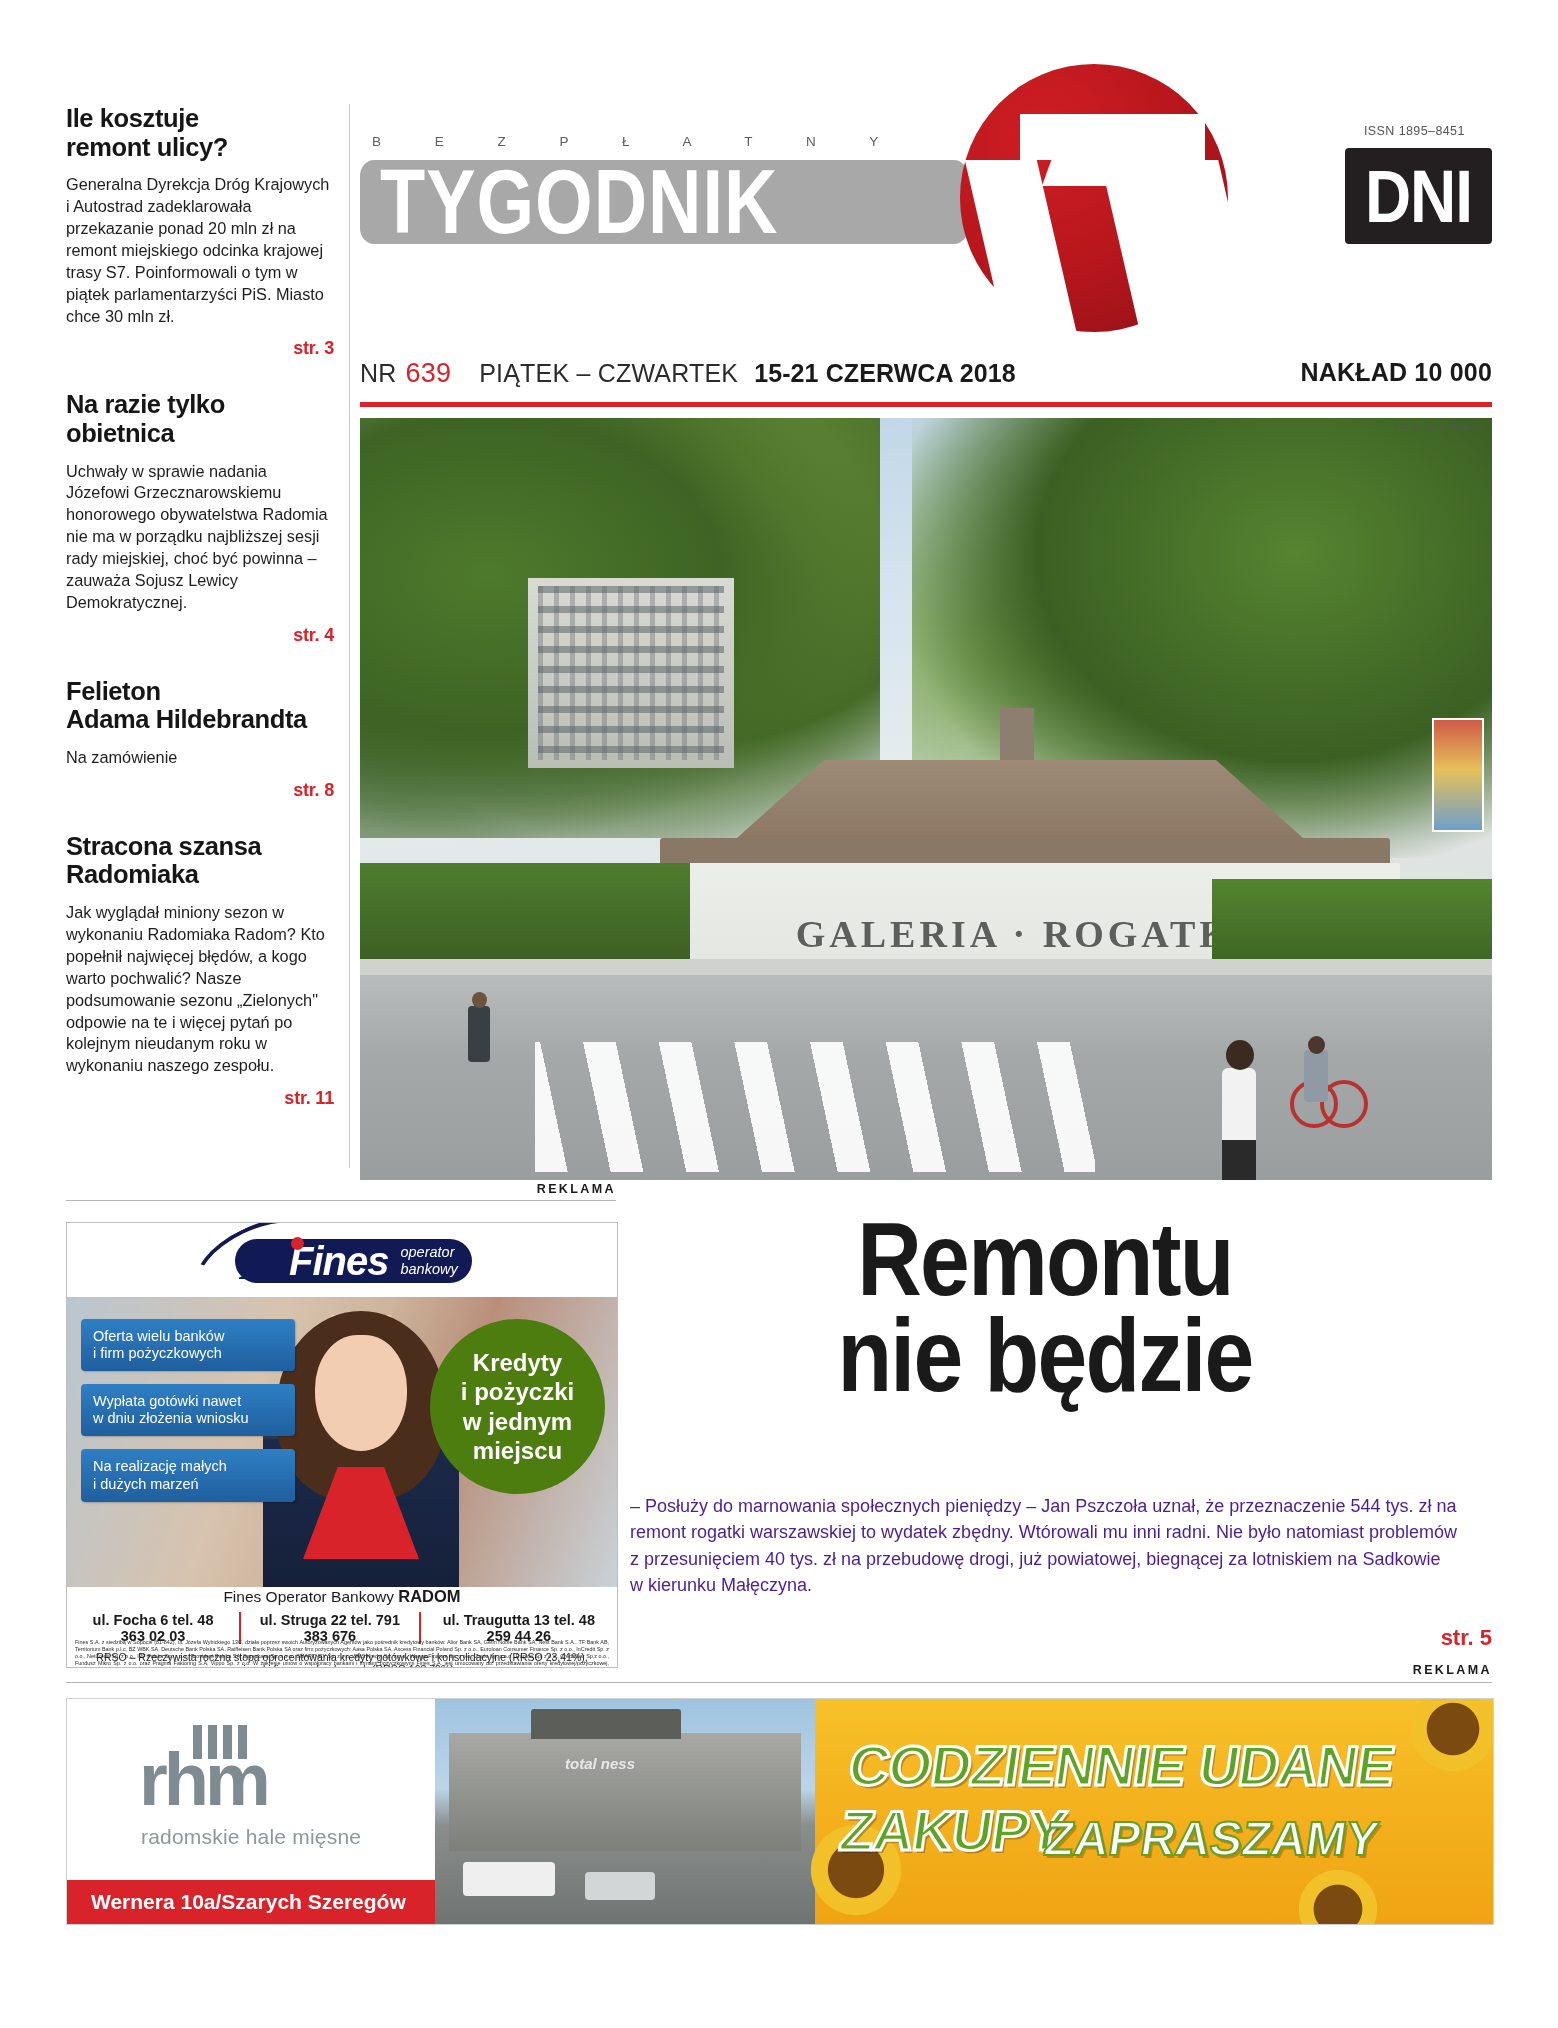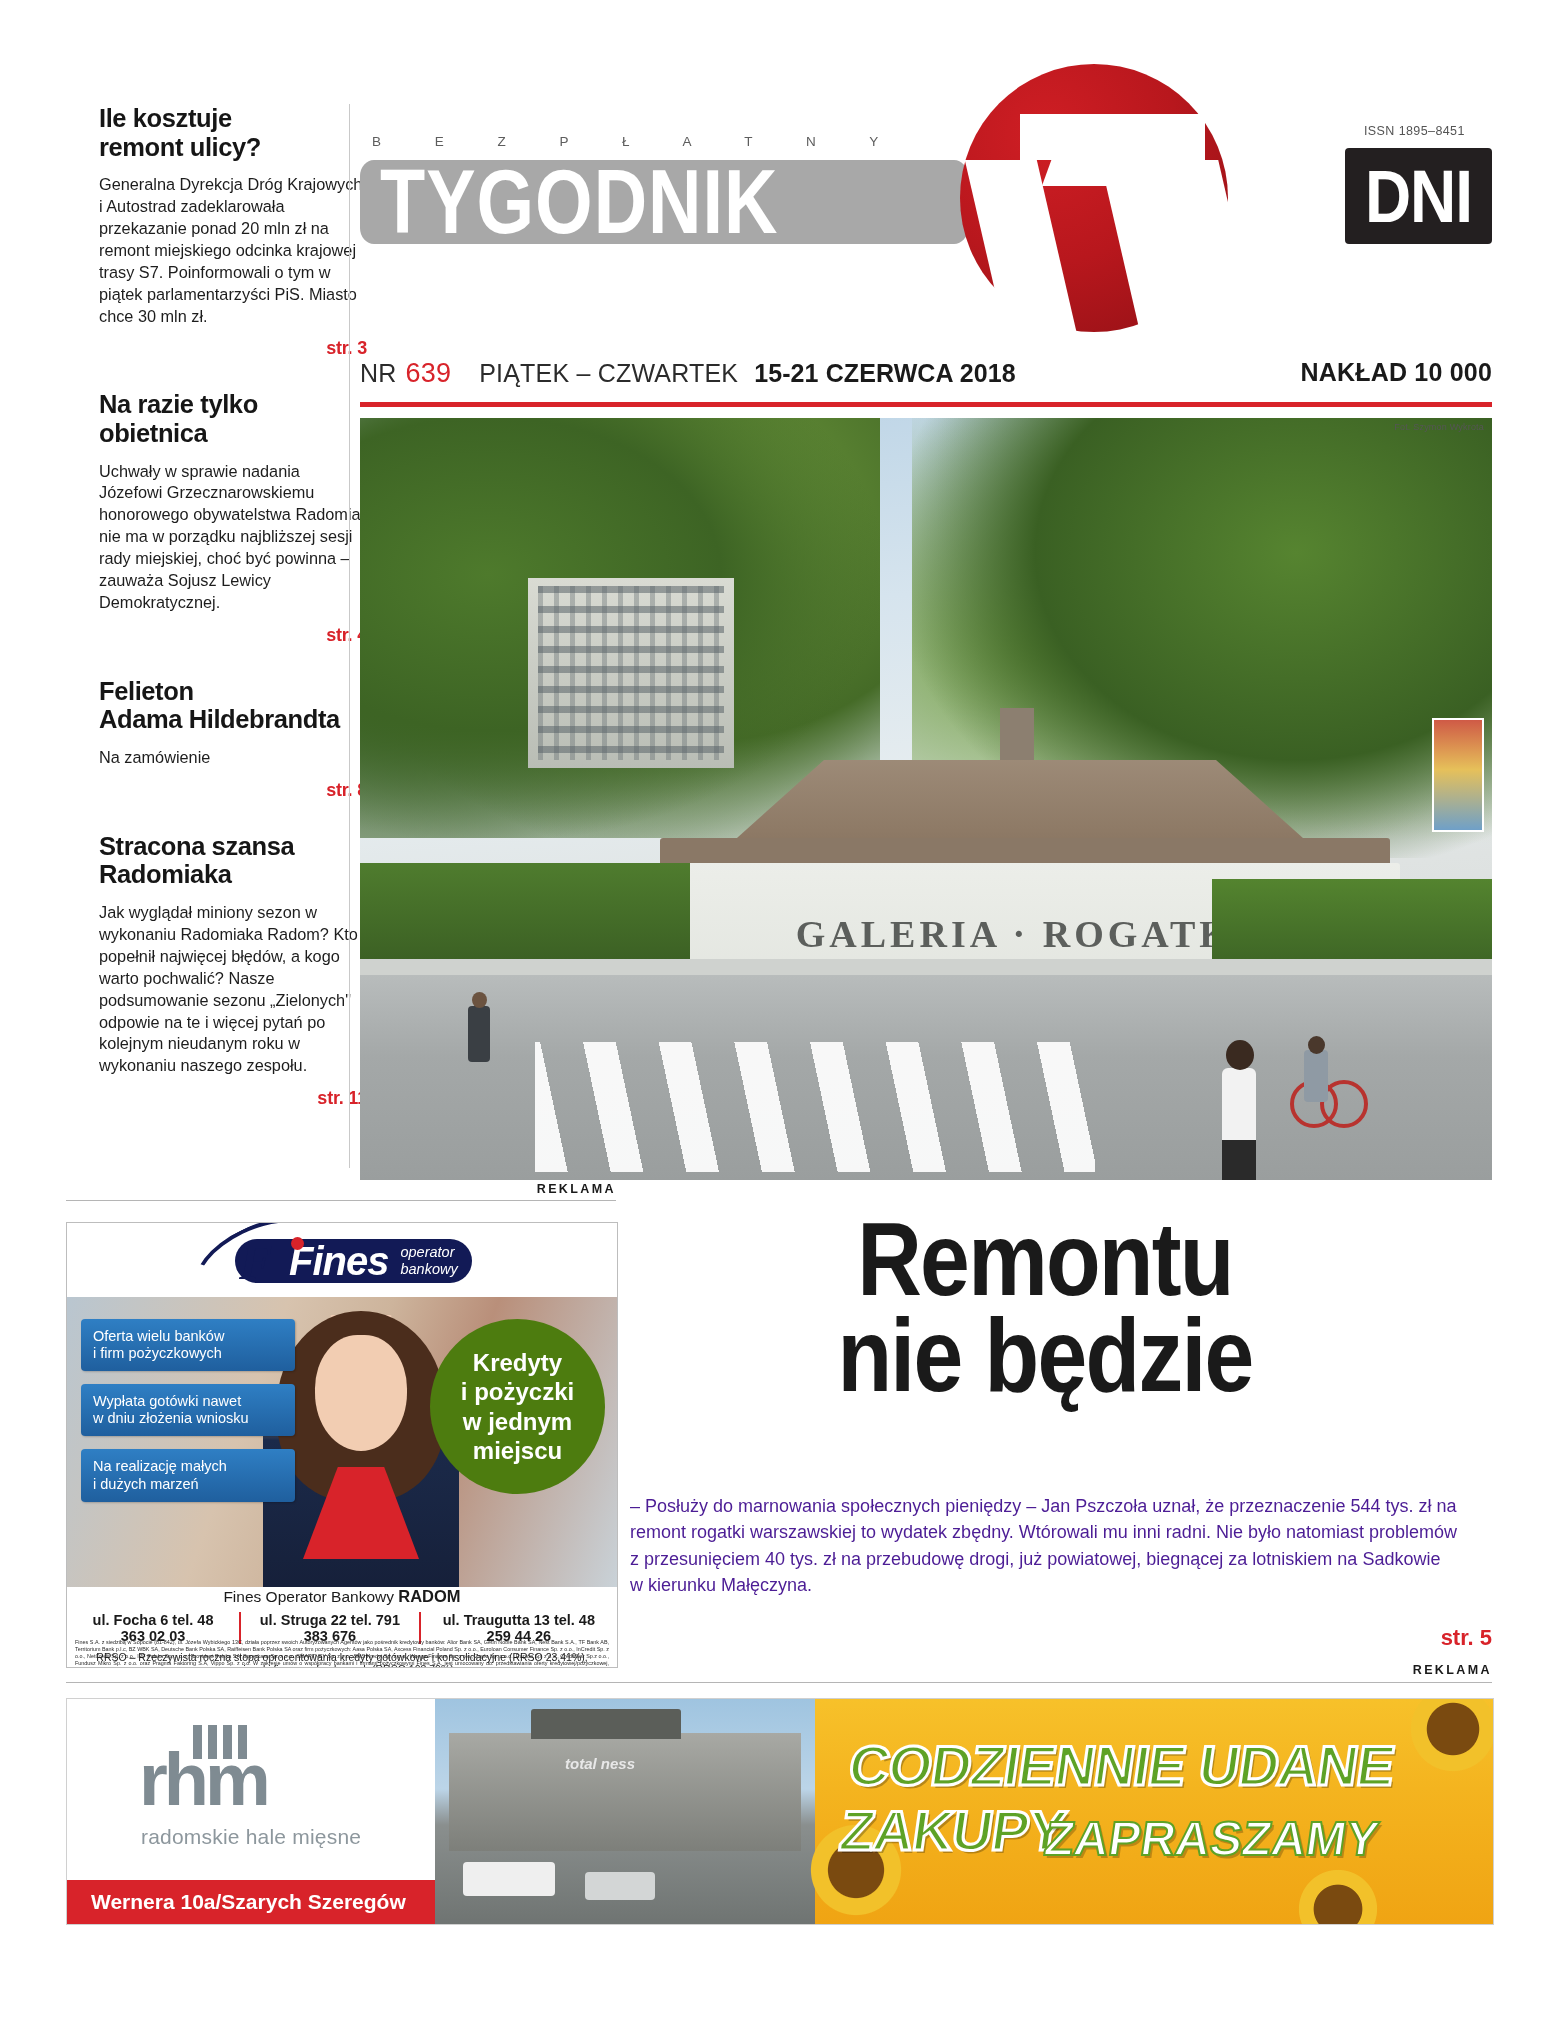--- a/index.html
+++ b/index.html
@@ -2,21 +2,21 @@
 <html><head>
 <meta charset="utf-8">
 <style>
   html,body{margin:0;padding:0;background:#ffffff;}
   body{width:1558px;height:2028px;position:relative;font-family:"Liberation Sans",sans-serif;color:#1a1a1a;overflow:hidden;}
 
   
   .page{position:absolute;inset:0;background:#fff;}
 
   
-  .sidebar{position:absolute;left:66px;top:104px;width:268px;margin-left:33px;}
+  .sidebar{position:absolute;left:66px;top:104px;width:268px;}
   .side-item{margin-bottom:4px;}
   .side-title{font-weight:bold;font-size:25.5px;line-height:1.12;letter-spacing:-0.4px;color:#161616;margin:0 0 13px 0;}
   .side-body{font-size:16.3px;line-height:1.345;color:#1d1d1d;margin:0;text-align:left;}
   .side-page{text-align:right;font-weight:bold;font-size:18px;color:#d8232a;margin-top:11px;letter-spacing:-0.2px;}
   .side-gap{height:27px;}
 
   .v-rule{position:absolute;left:349px;top:104px;width:1px;height:1064px;background:#c9c9c9;}
 
   
   .masthead{position:absolute;left:360px;top:104px;width:1132px;height:210px;}

